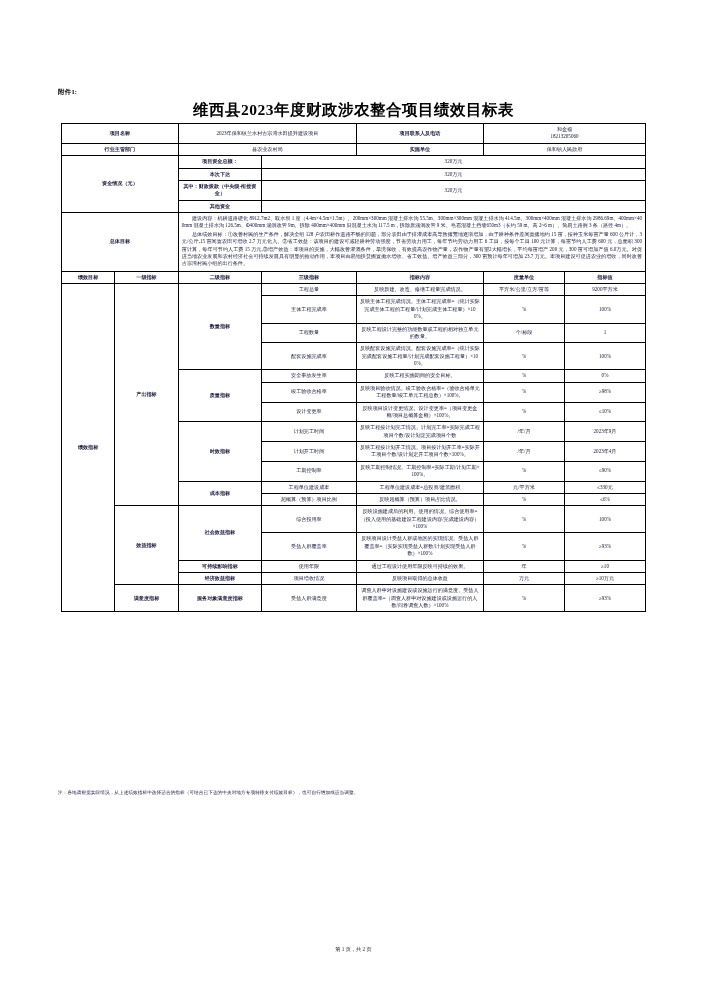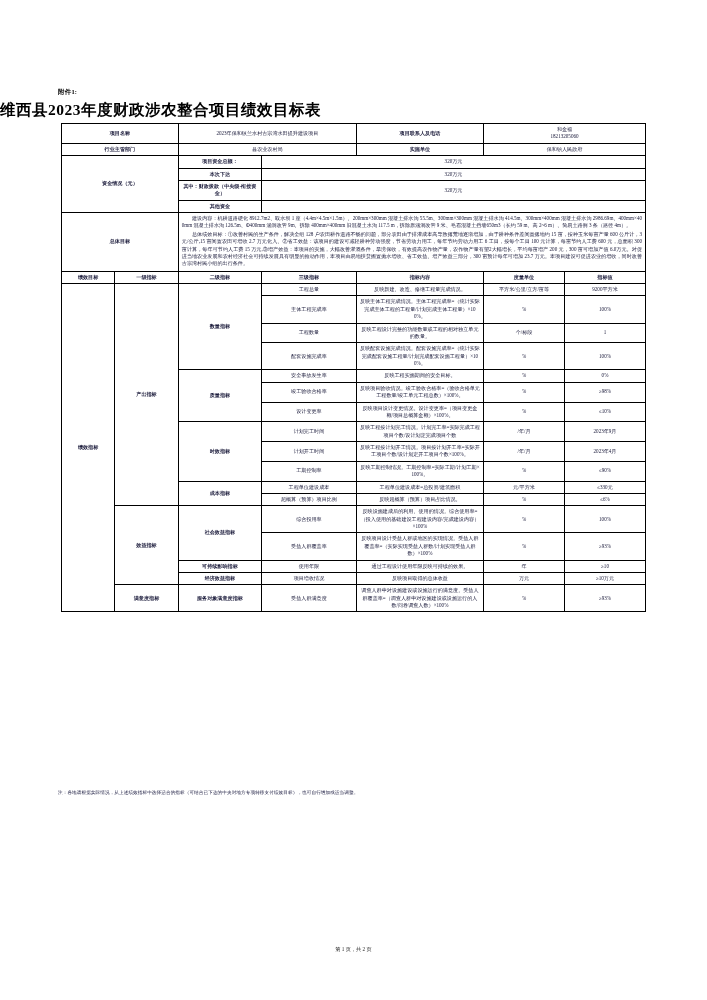--- a/index.html
+++ b/index.html
@@ -29,21 +29,21 @@
     font-size: 6.5px;
     font-weight: bold;
     letter-spacing: 0.2px;
     color: #000;
   }
   .doc-title {
     position: absolute;
     left: 0;
     right: 0;
     top: 100px;
-    text-align: left;
+    text-align: center;
     font-size: 15.5px;
     font-weight: bold;
     letter-spacing: 0.5px;
     color: #000;
     font-family: "Liberation Serif", "DejaVu Serif", serif;
   }
   table.main {
     position: absolute;
     left: 61px;
     top: 123px;

